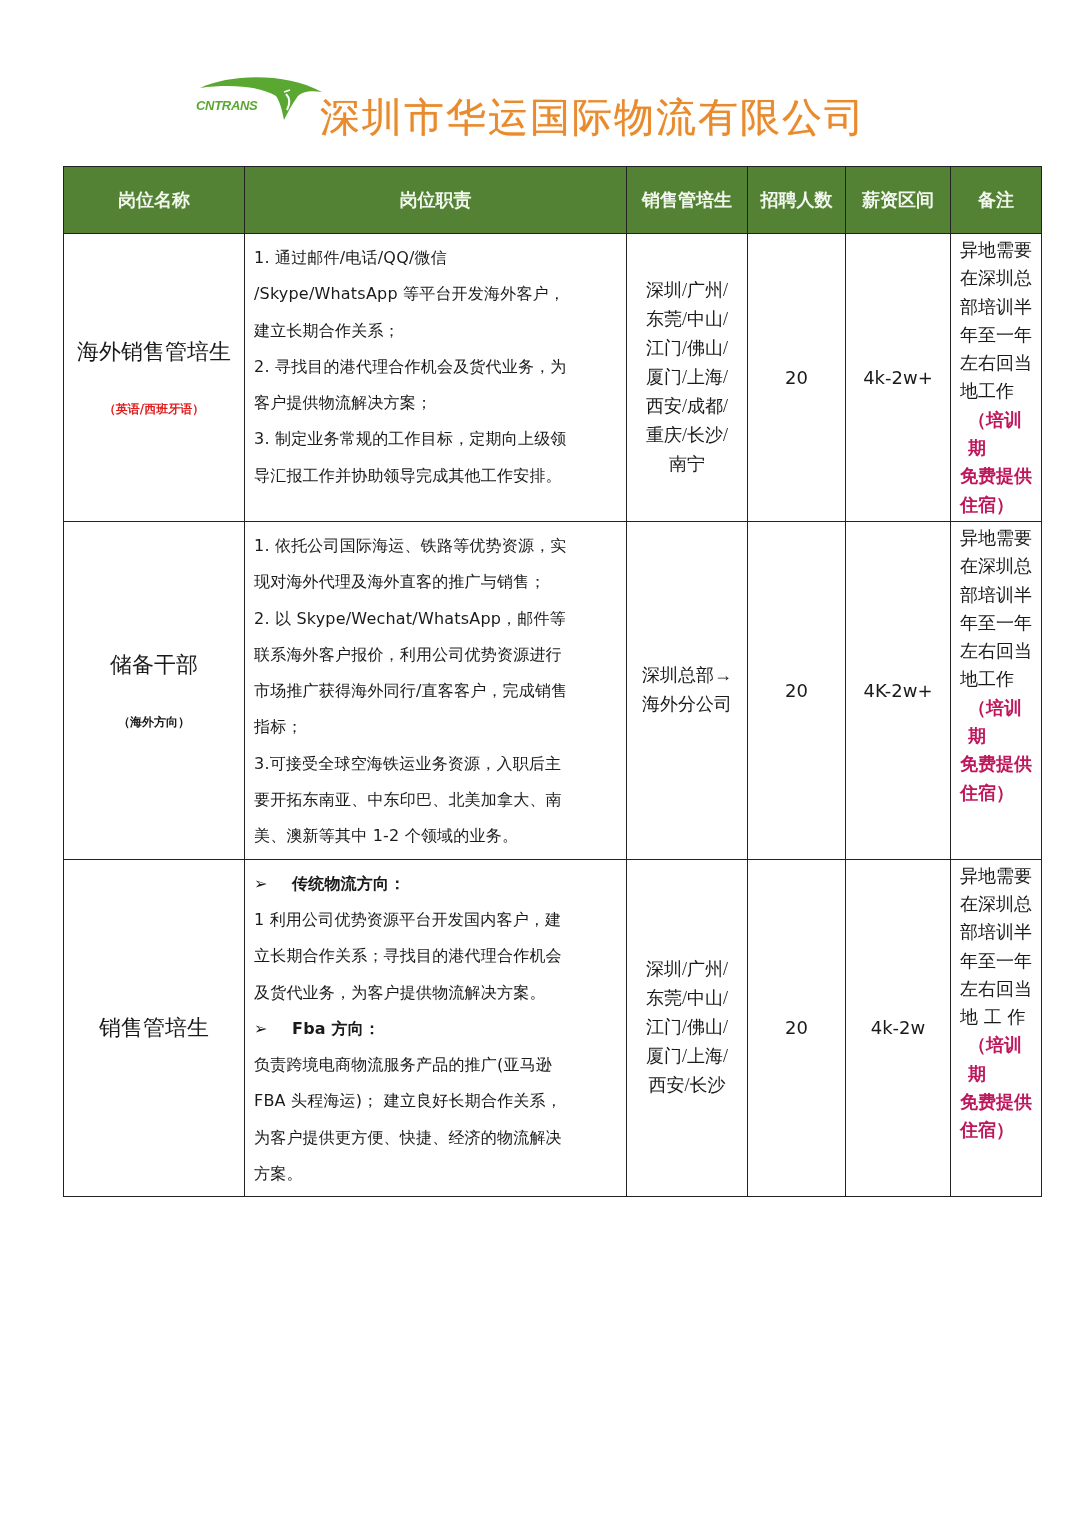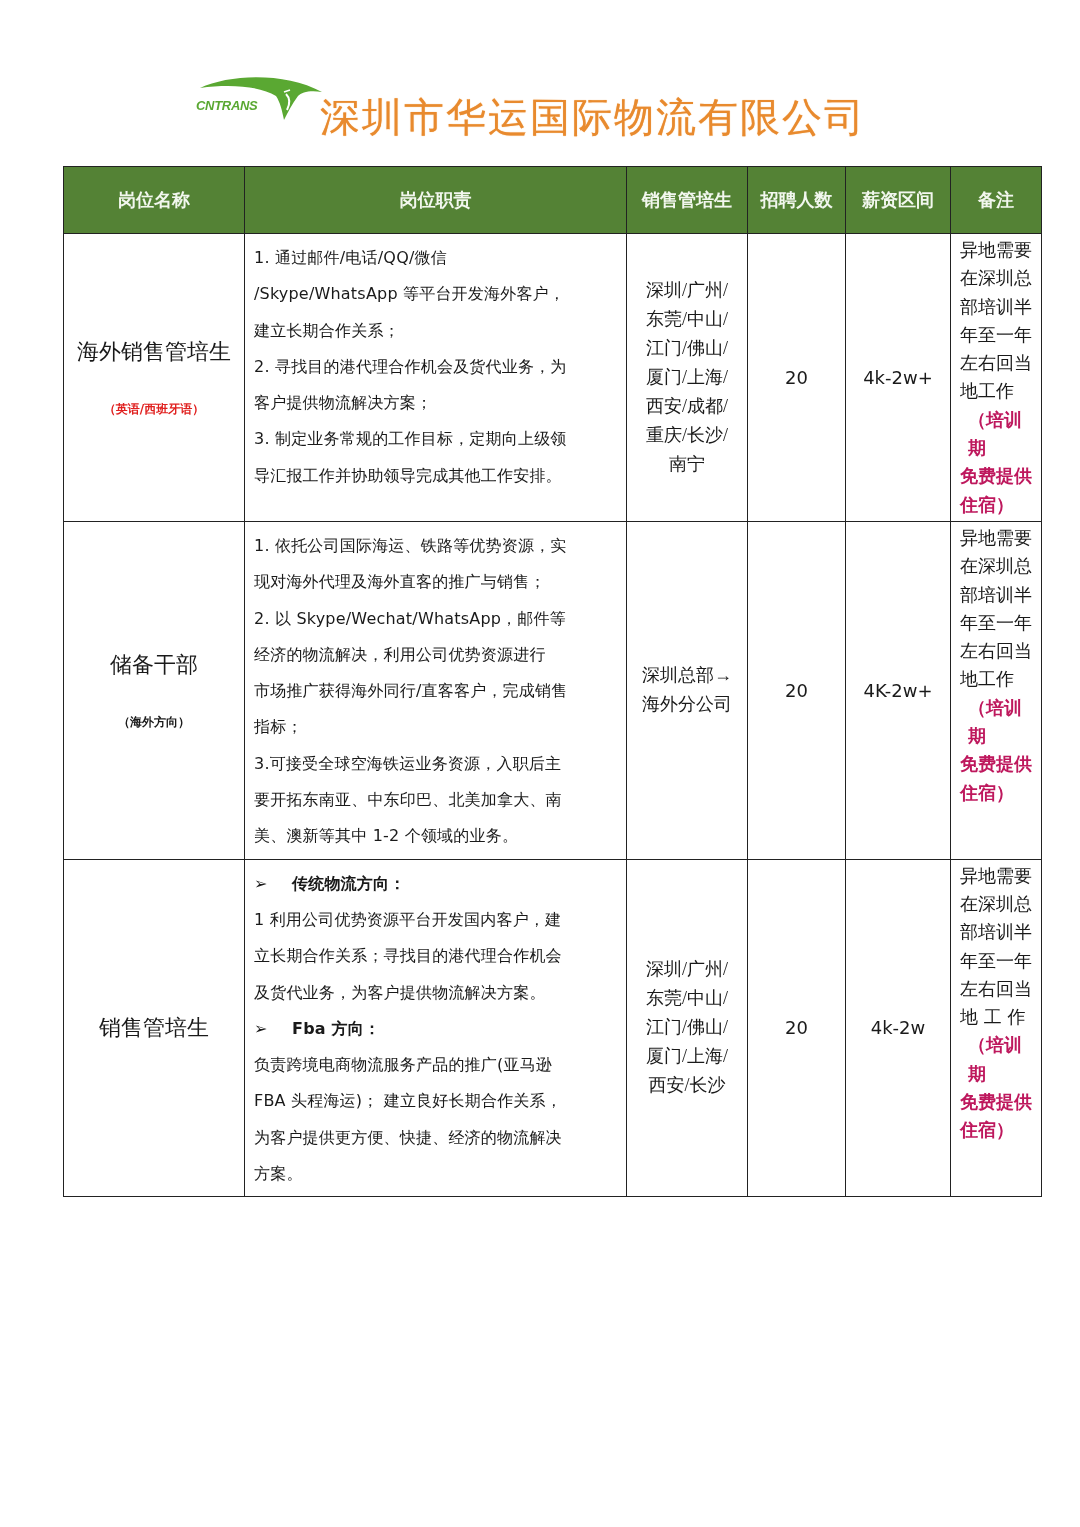--- a/index.html
+++ b/index.html
@@ -125,21 +125,21 @@
 
     <tr class="r2">
       <td class="title-cell">
         <span class="pos-title">储备干部</span>
         <span class="pos-sub">（海外方向）</span>
       </td>
       <td class="duties">
         <p>1. 依托公司国际海运、铁路等优势资源，实</p>
         <p>现对海外代理及海外直客的推广与销售；</p>
         <p>2. 以 Skype/Wechat/WhatsApp，邮件等</p>
-        <p>经济的物流解决，利用公司优势资源进行</p>
+        <p>联系海外客户报价，利用公司优势资源进行</p>
         <p>市场推广获得海外同行/直客客户，完成销售</p>
         <p>指标；</p>
         <p>3.可接受全球空海铁运业务资源，入职后主</p>
         <p>要开拓东南亚、中东印巴、北美加拿大、南</p>
         <p>美、澳新等其中 1-2 个领域的业务。</p>
       </td>
       <td class="loc">
         <div>深圳总部→</div>
         <div>海外分公司</div>
       </td>

